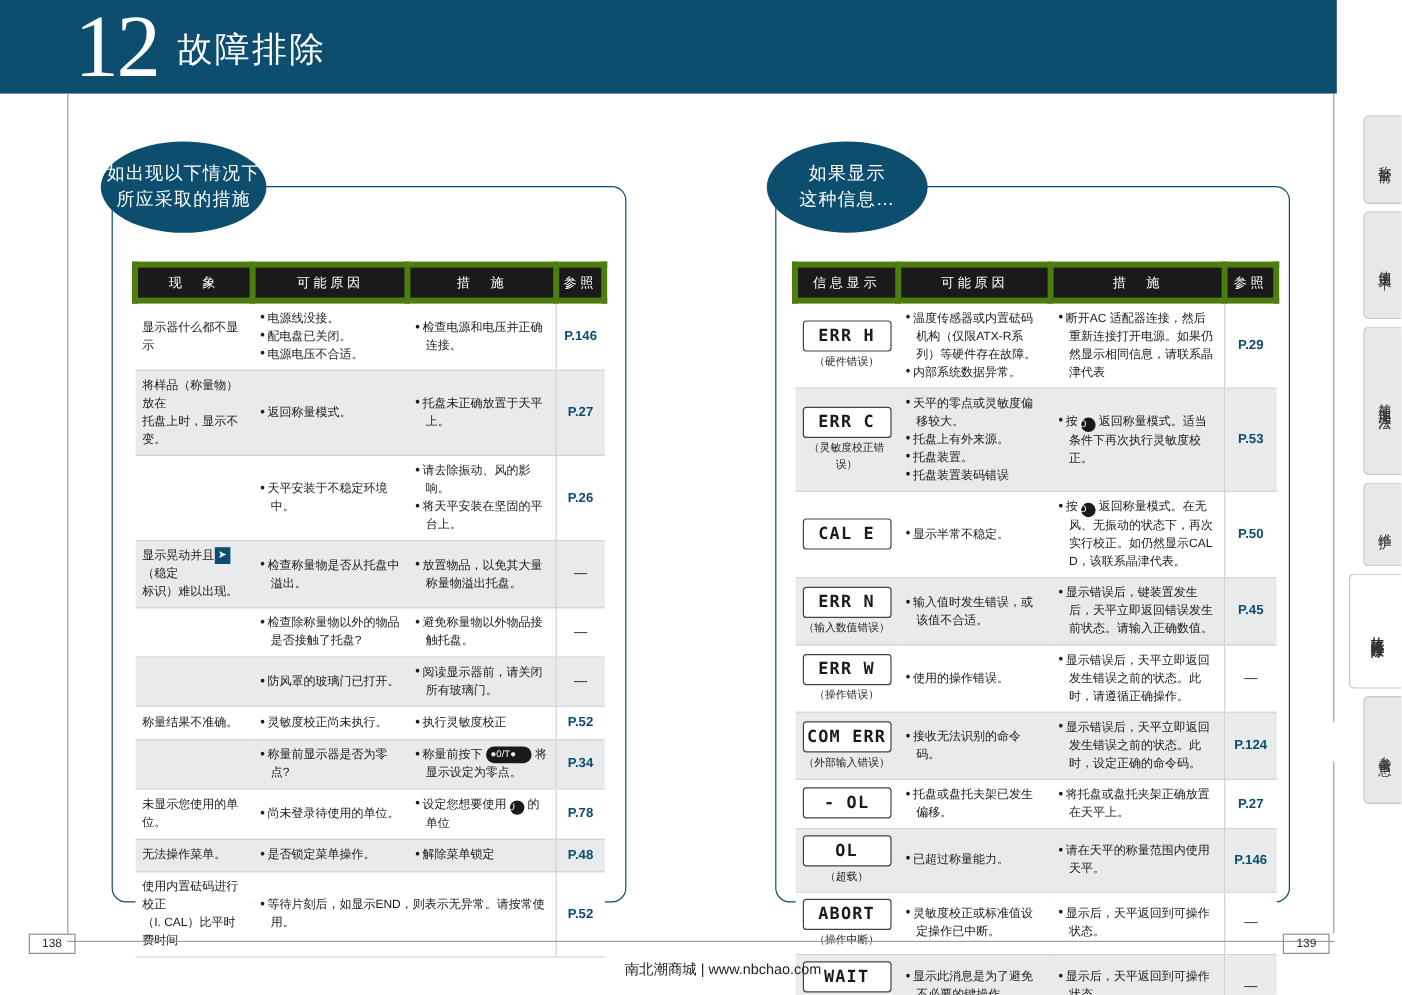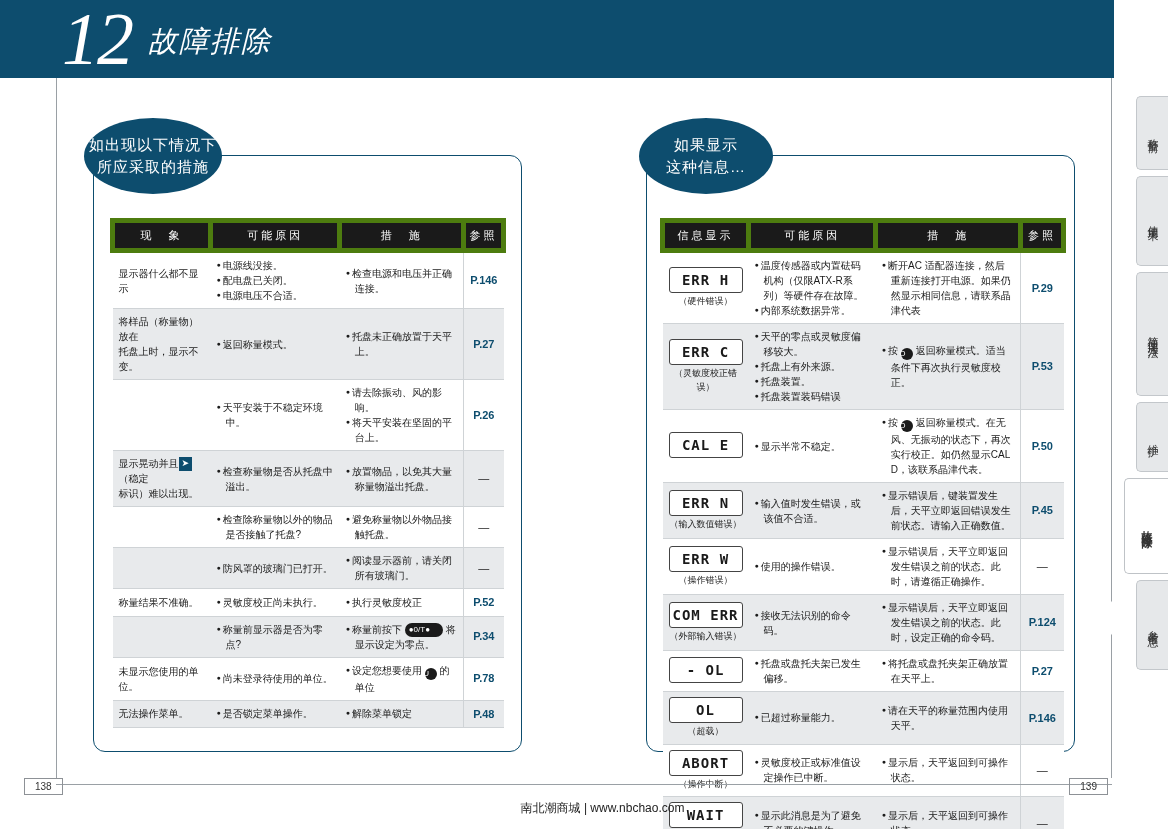--- a/index.html
+++ b/index.html
@@ -9,21 +9,20 @@
     font-family:"Liberation Sans", sans-serif;
     background:#ffffff;
     position:relative;
     overflow:hidden;
     color:#1a1a1a;
   }
   
   .header-band {
     position:absolute; left:0; top:0; width:1114px; height:78px;
     background:#0d4d6e;
-    font-style:italic;
   }
   .header-band .chap-num {
     position:absolute; left:62px; top:-3px;
     font-size:74px; color:#ffffff; font-weight:400;
     letter-spacing:-2px;
     font-family:"Liberation Serif", serif;
   }
   .header-band .chap-title {
     position:absolute; left:148px; top:22px;
     font-size:29px; color:#ffffff; letter-spacing:2px;
@@ -335,20 +334,27 @@
       <tr class="alt">
         <td class="sym">无法操作菜单。</td>
         <td>
           <span class="bullet-line">是否锁定菜单操作。</span>
         </td>
         <td>
           <span class="bullet-line">解除菜单锁定</span>
         </td>
         <td class="ref">P.48</td>
       </tr>
+      <tr>
+        <td class="sym">使用内置砝码进行校正<br>（I. CAL）比平时费时间</td>
+        <td colspan="2">
+          <span class="bullet-line">等待片刻后，如显示END，则表示无异常。请按常使用。</span>
+        </td>
+        <td class="ref">P.52</td>
+      </tr>
     </tbody>
 </table>
 
 <div class="page-right"></div>
 <div class="bubble b2">
     <span id="bub-right">
       <div>如果显示</div>
       <div>这种信息…</div>
     </span>
   </div>

